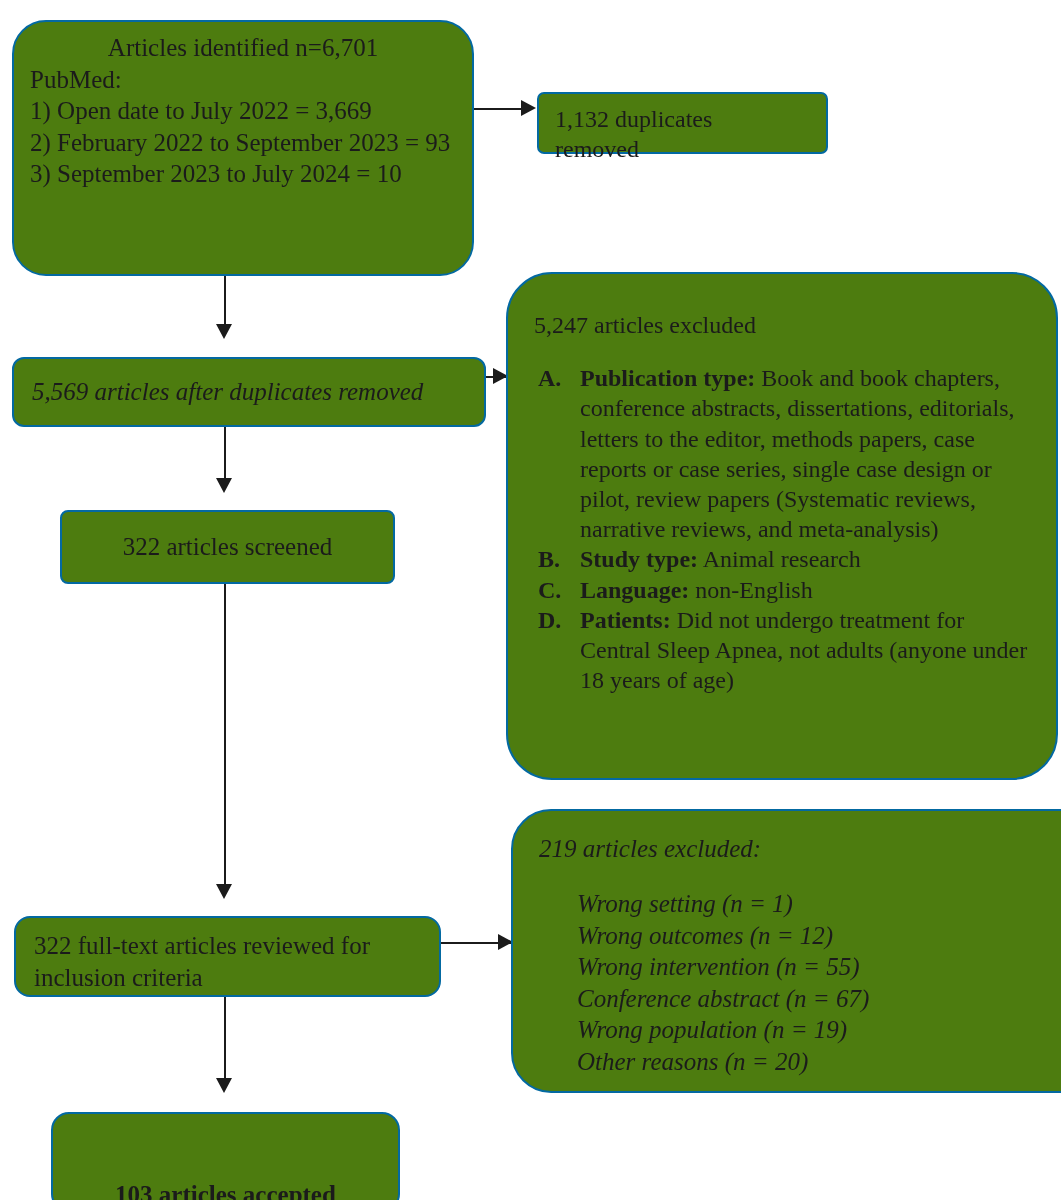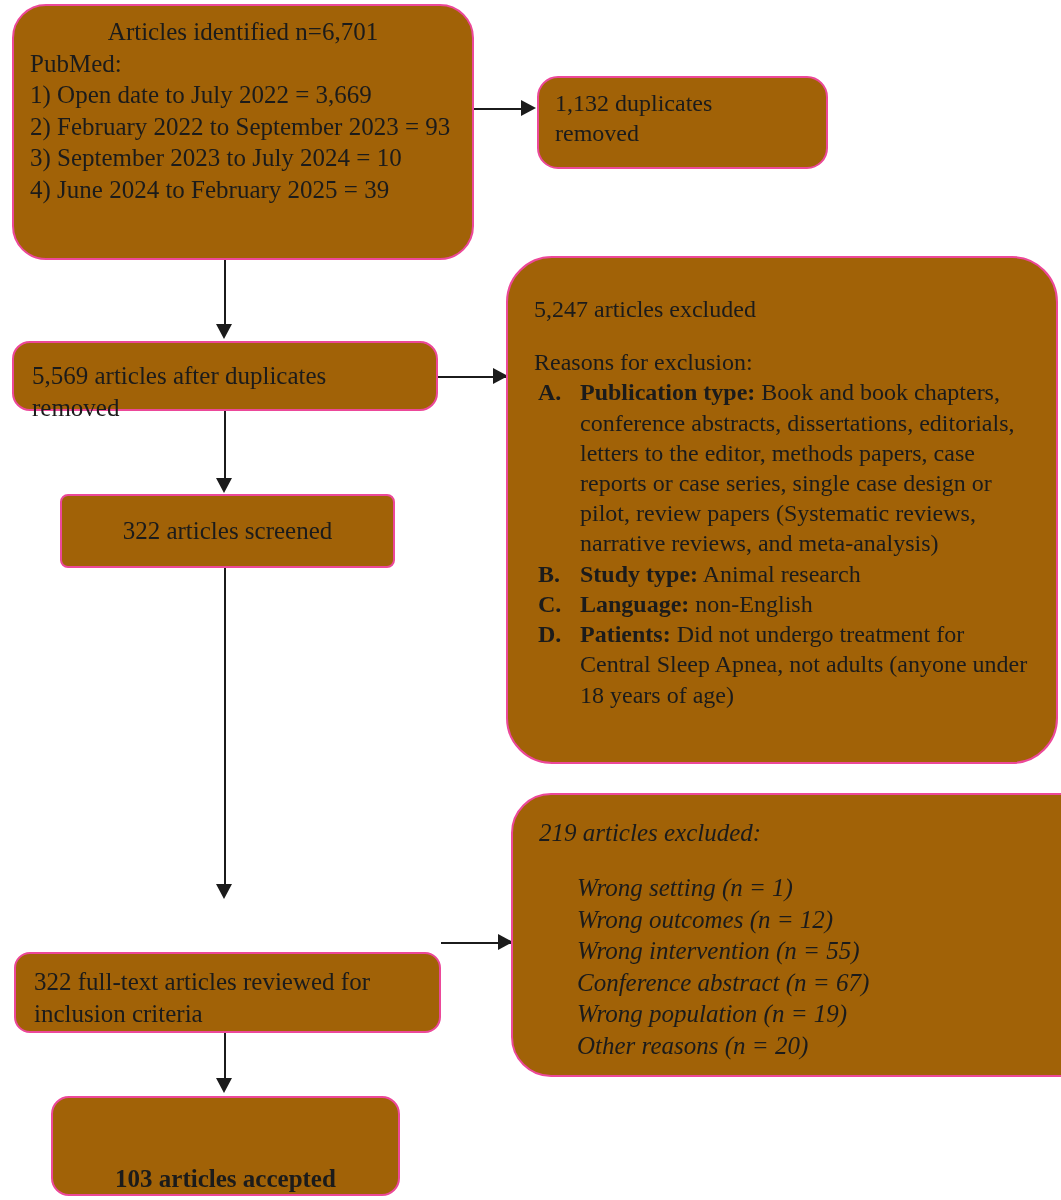--- a/index.html
+++ b/index.html
@@ -12,52 +12,54 @@
     width: 1061px;
     height: 1200px;
     background: #ffffff;
     font-family: "Liberation Serif", "DejaVu Serif", serif;
     color: #1b1b1b;
     overflow: hidden;
   }
   .node {
     position: absolute;
     box-sizing: border-box;
-    border: 2px solid #ec4899;
-    background: #a16207;
+    border: 2px solid #0369a1;
+    background: #4d7c0f;
     line-height: 1.26;
+    margin-top: 16px;
   }
   
   #node-identified {
     left: 12px; top: 4px; width: 462px; height: 256px;
     border-radius: 34px;
     padding: 10px 16px 8px 16px;
     font-size: 25px;
   }
   #node-identified .centered { text-align: center; }
   #node-duplicates {
-    left: 537px; top: 76px; width: 291px; height: 93px;
-    border-radius: 21px;
+    left: 537px; top: 76px; width: 291px; height: 62px;
+    border-radius: 7px;
     padding: 10px 16px;
     font-size: 24px;
   }
   #node-after-dupes {
-    left: 12px; top: 341px; width: 426px; height: 70px;
-    border-radius: 18px;
+    left: 12px; top: 341px; width: 474px; height: 70px;
+    border-radius: 12px;
     padding: 17px 18px;
     font-size: 25px;
+    font-style: italic;
   }
   #node-screened {
     left: 60px; top: 494px; width: 335px; height: 74px;
     border-radius: 8px;
     display: flex; align-items: center; justify-content: center;
     font-size: 25px;
   }
   #node-fulltext {
-    left: 14px; top: 952px; width: 427px; height: 81px;
+    left: 14px; top: 900px; width: 427px; height: 81px;
     border-radius: 16px;
     padding: 12px 18px;
     font-size: 25px;
   }
   #node-accepted {
     left: 51px; top: 1096px; width: 349px; height: 100px;
     border-radius: 18px;
     display: flex; align-items: flex-end; justify-content: center;
     font-size: 25px;
     font-weight: bold;
@@ -153,21 +155,20 @@
 
   <div class="vline" style="left:224px; top:981px; height:98px;"></div>
   <div class="arrow-down" style="left:216px; top:1078px;"></div>
 
   <div class="node" id="node-identified">
     <div class="line centered">Articles identified n=6,701</div>
     <div class="line">PubMed:</div>
     <div class="line">1) Open date to July 2022 = 3,669</div>
     <div class="line">2) February 2022 to September 2023 = 93</div>
     <div class="line">3) September 2023 to July 2024 = 10</div>
-    <div class="line">4) June 2024 to February 2025 = 39</div>
   </div>
 
   <div class="node" id="node-duplicates">
     <div class="line">1,132 duplicates</div>
     <div class="line">removed</div>
   </div>
 
   <div class="node" id="node-after-dupes">
     <div class="line">5,569 articles after duplicates removed</div>
   </div>
@@ -181,21 +182,20 @@
     <div class="line">inclusion criteria</div>
   </div>
 
   <div class="node" id="node-accepted">
     <div class="line">103 articles accepted</div>
   </div>
 
   <div class="node" id="node-excluded-1">
     <div class="line">5,247 articles excluded</div>
     <div class="spacer"></div>
-    <div class="line reasons-head">Reasons for exclusion:</div>
     <ul class="lettered">
       <li>
         <span class="marker">A.</span><span class="bold">Publication type:</span><span> Book and book chapters, conference abstracts, dissertations, editorials, letters to the editor, methods papers, case reports or case series, single case design or pilot, review papers (Systematic reviews, narrative reviews, and meta-analysis)</span>
       </li>
       <li>
         <span class="marker">B.</span><span class="bold">Study type:</span><span> Animal research</span>
       </li>
       <li>
         <span class="marker">C.</span><span class="bold">Language:</span><span> non-English</span>
       </li>

